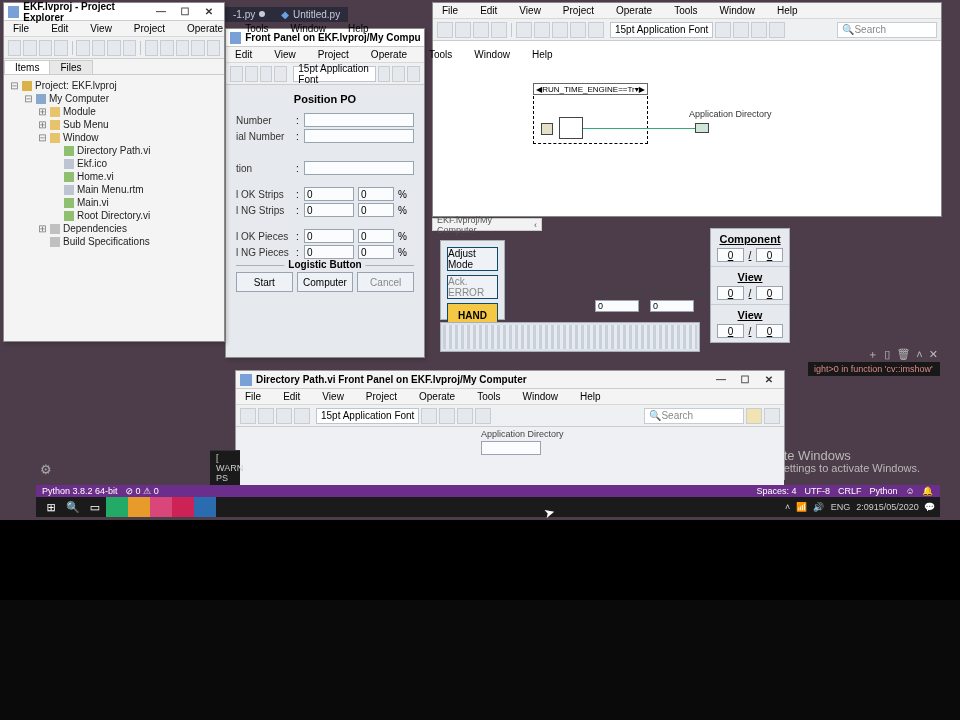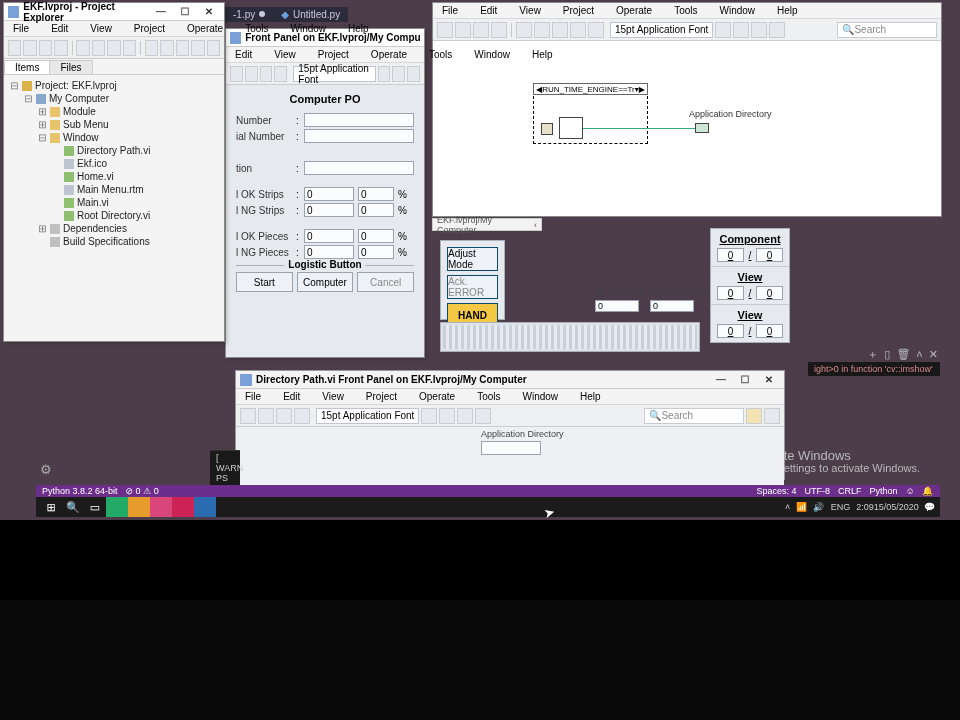--- a/index.html
+++ b/index.html
@@ -198,21 +198,21 @@
     <div class="tbtn"></div>
     <div class="tbtn"></div>
     <div class="tbtn"></div>
     <div class="tbtn"></div>
     <div class="fontcombo" style="margin-left:4px">15pt Application Font</div>
     <div class="tbtn"></div>
     <div class="tbtn"></div>
     <div class="tbtn"></div>
   </div>
   <div class="panelbox" style="height:268px; border:none">
-    <div class="grouptitle">Computer PO</div>
+    <div class="grouptitle">Position PO</div>
     <div class="row">
         <span class="lbl">Number</span>
         <span class="colon">:</span>
         <input style="width: 110px;">
       </div>
     <div class="row">
         <span class="lbl">ial Number</span>
         <span class="colon">:</span>
         <input style="width: 110px;">
       </div>

